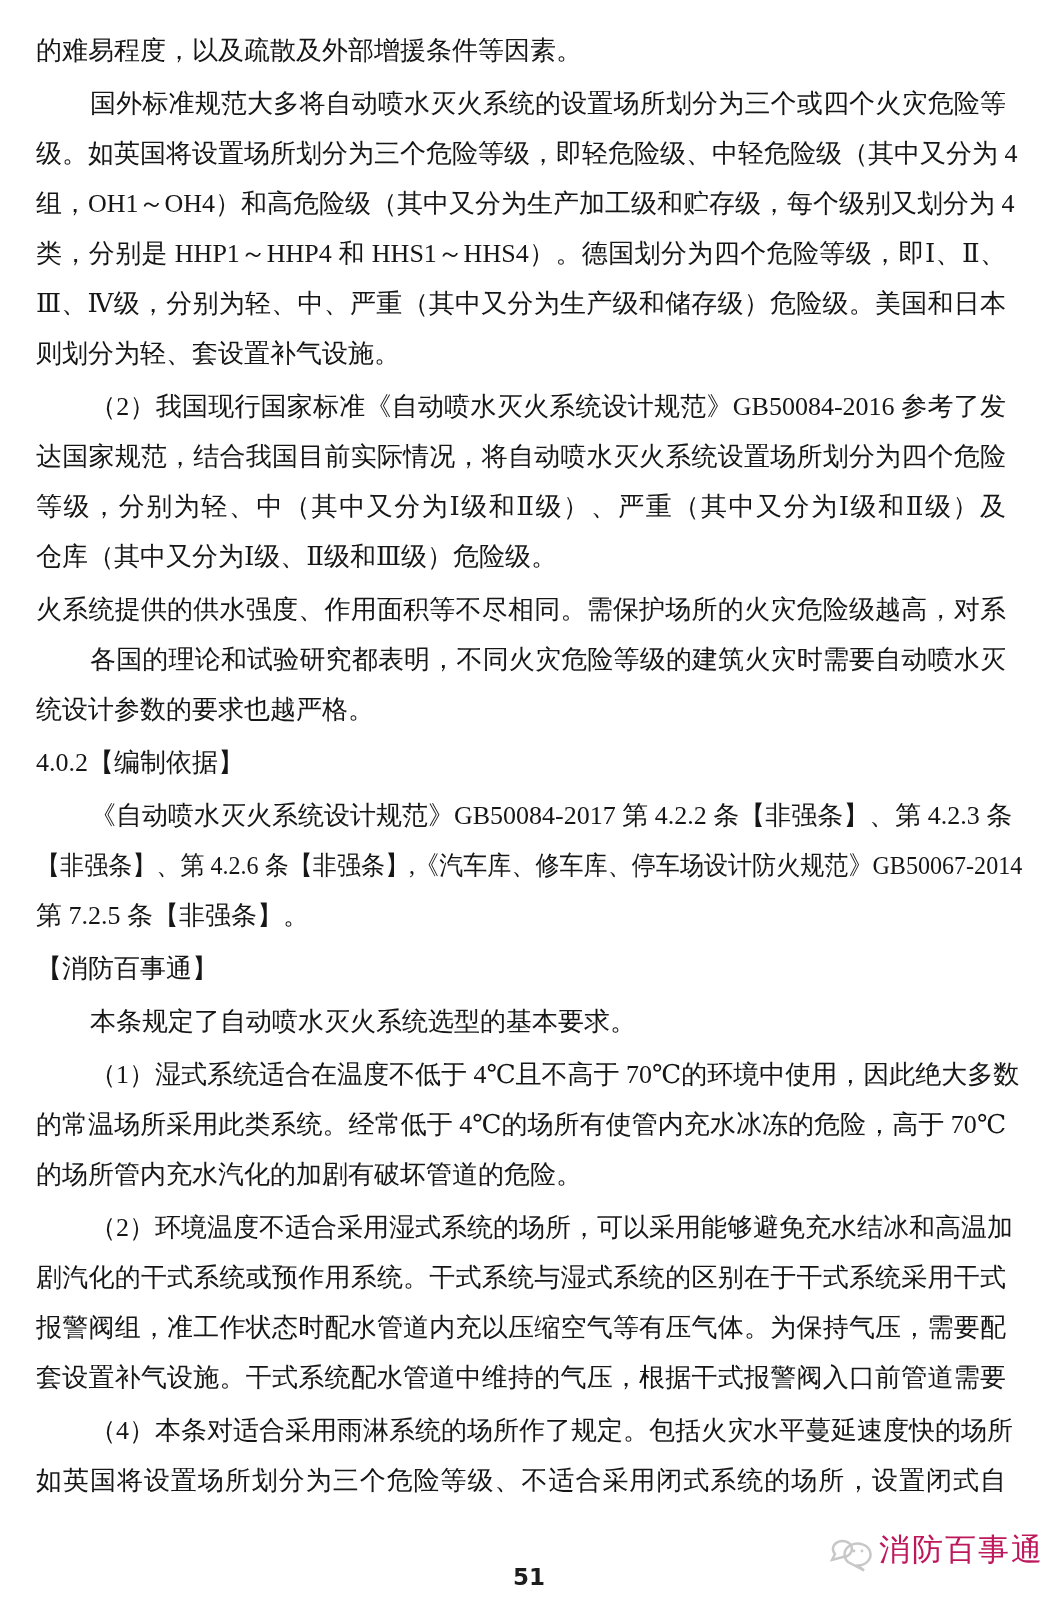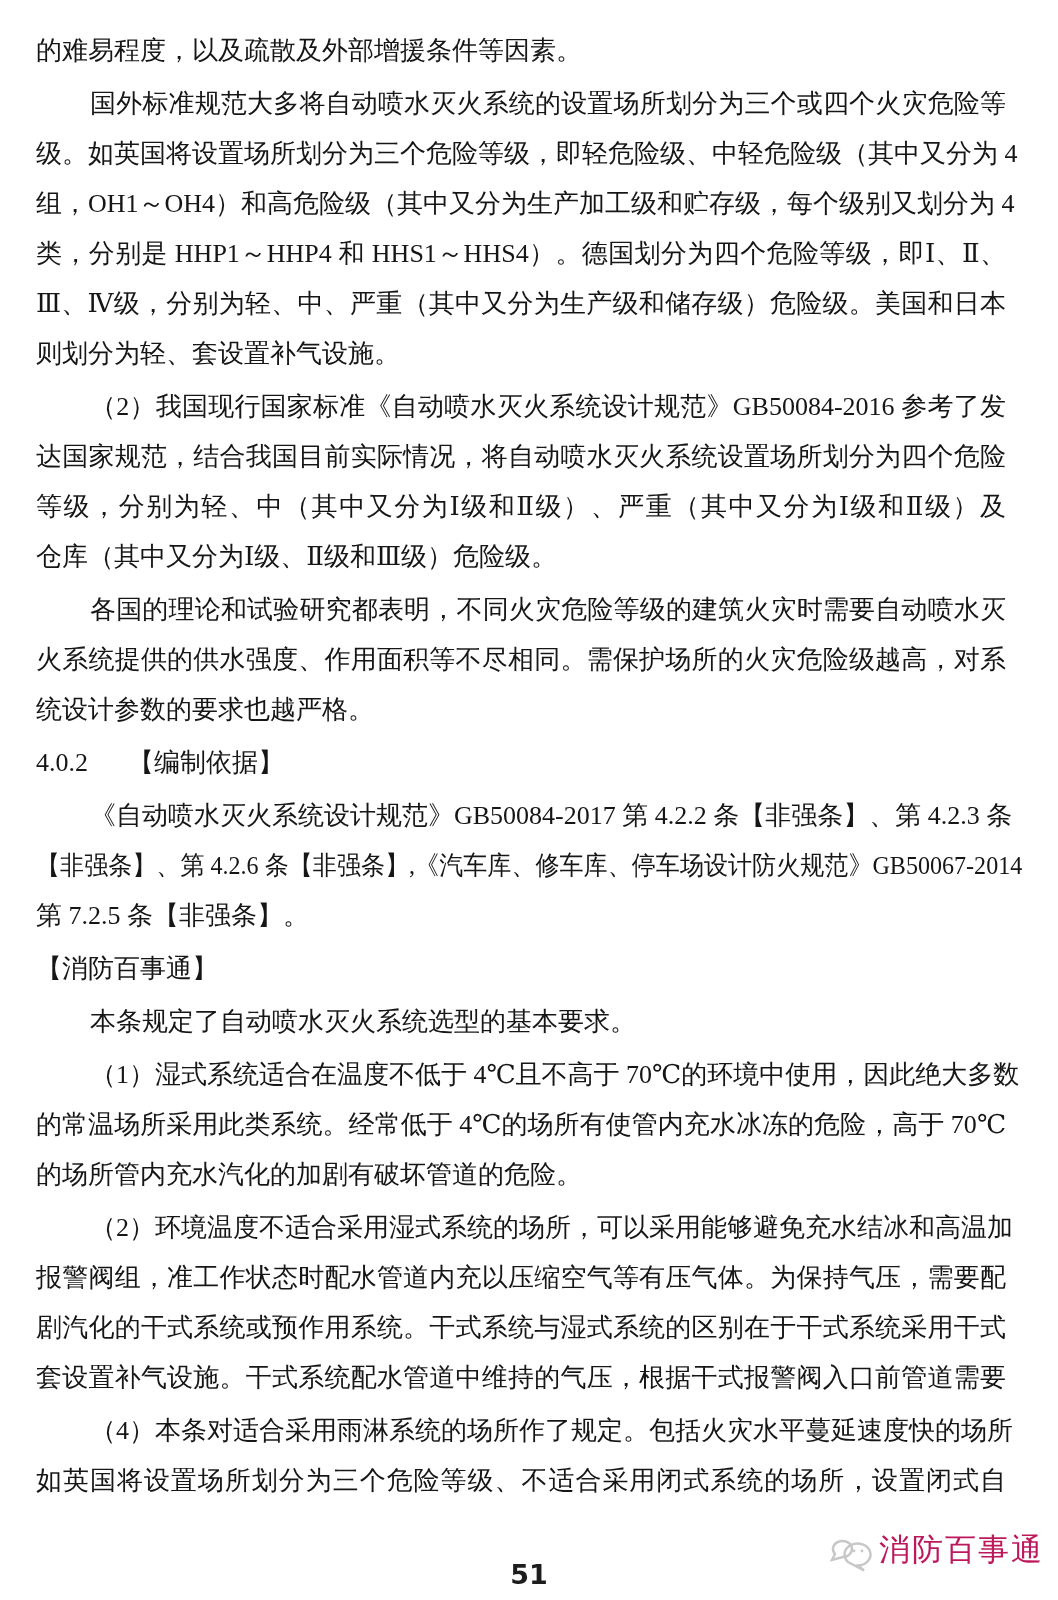--- a/index.html
+++ b/index.html
@@ -25,28 +25,28 @@
     text-align: justify;
     text-align-last: justify;
   }
   .line.indent { text-indent: 54px; }
   .line.para-end { text-align-last: left; }
   .heading-line {
     font-size: 26px;
     line-height: 50px;
     white-space: nowrap;
   }
-  .heading-label.gap { margin-left: 40px; }
+  .heading-label.gap { }
   .page-number {
     position: absolute;
     bottom: 10px; left: 0; right: 0;
     text-align: center;
     font-family: "DejaVu Sans", "Liberation Sans", sans-serif;
     font-weight: bold;
-    font-size: 27px;
+    font-size: 23px;
     color: #1d1d1d;
   }
   .watermark {
     position: absolute;
     right: 14px; bottom: 24px;
     display: flex;
     align-items: center;
     gap: 4px;
     font-size: 31px;
     letter-spacing: 2px;
@@ -72,22 +72,22 @@
         <div class="line">Ⅲ、Ⅳ级，分别为轻、中、严重（其中又分为生产级和储存级）危险级。美国和日本</div>
         <div class="line para-end">则划分为轻、套设置补气设施。</div>
       </div>
       <div class="para">
         <div class="line indent">（2）我国现行国家标准《自动喷水灭火系统设计规范》GB50084-2016 参考了发</div>
         <div class="line">达国家规范，结合我国目前实际情况，将自动喷水灭火系统设置场所划分为四个危险</div>
         <div class="line">等级，分别为轻、中（其中又分为Ⅰ级和Ⅱ级）、严重（其中又分为Ⅰ级和Ⅱ级）及</div>
         <div class="line para-end">仓库（其中又分为Ⅰ级、Ⅱ级和Ⅲ级）危险级。</div>
       </div>
       <div class="para">
+        <div class="line">火系统提供的供水强度、作用面积等不尽相同。需保护场所的火灾危险级越高，对系</div>
         <div class="line indent">各国的理论和试验研究都表明，不同火灾危险等级的建筑火灾时需要自动喷水灭</div>
-        <div class="line">火系统提供的供水强度、作用面积等不尽相同。需保护场所的火灾危险级越高，对系</div>
         <div class="line para-end">统设计参数的要求也越严格。</div>
       </div>
       <div class="para">
         <div class="heading-line"><span class="heading-number">4.0.2</span><span class="heading-label gap">【编制依据】</span></div>
       </div>
       <div class="para">
         <div class="line indent">《自动喷水灭火系统设计规范》GB50084-2017 第 4.2.2 条【非强条】、第 4.2.3 条</div>
         <div class="line" style="transform: scaleX(0.925822); transform-origin: left center;">【非强条】、第 4.2.6 条【非强条】,《汽车库、修车库、停车场设计防火规范》GB50067-2014</div>
         <div class="line para-end">第 7.2.5 条【非强条】。</div>
       </div>
@@ -97,22 +97,22 @@
       <div class="para">
         <div class="line indent para-end">本条规定了自动喷水灭火系统选型的基本要求。</div>
       </div>
       <div class="para">
         <div class="line indent">（1）湿式系统适合在温度不低于 4℃且不高于 70℃的环境中使用，因此绝大多数</div>
         <div class="line">的常温场所采用此类系统。经常低于 4℃的场所有使管内充水冰冻的危险，高于 70℃</div>
         <div class="line para-end">的场所管内充水汽化的加剧有破坏管道的危险。</div>
       </div>
       <div class="para">
         <div class="line indent">（2）环境温度不适合采用湿式系统的场所，可以采用能够避免充水结冰和高温加</div>
+        <div class="line">剧汽化的干式系统或预作用系统。干式系统与湿式系统的区别在于干式系统采用干式</div>
         <div class="line">报警阀组，准工作状态时配水管道内充以压缩空气等有压气体。为保持气压，需要配</div>
-        <div class="line">剧汽化的干式系统或预作用系统。干式系统与湿式系统的区别在于干式系统采用干式</div>
         <div class="line">套设置补气设施。干式系统配水管道中维持的气压，根据干式报警阀入口前管道需要</div>
       </div>
       <div class="para">
         <div class="line indent">（4）本条对适合采用雨淋系统的场所作了规定。包括火灾水平蔓延速度快的场所</div>
         <div class="line">如英国将设置场所划分为三个危险等级、不适合采用闭式系统的场所，设置闭式自</div>
       </div>
     </main>
 
   <div class="watermark">
     <span class="wm-icon">

